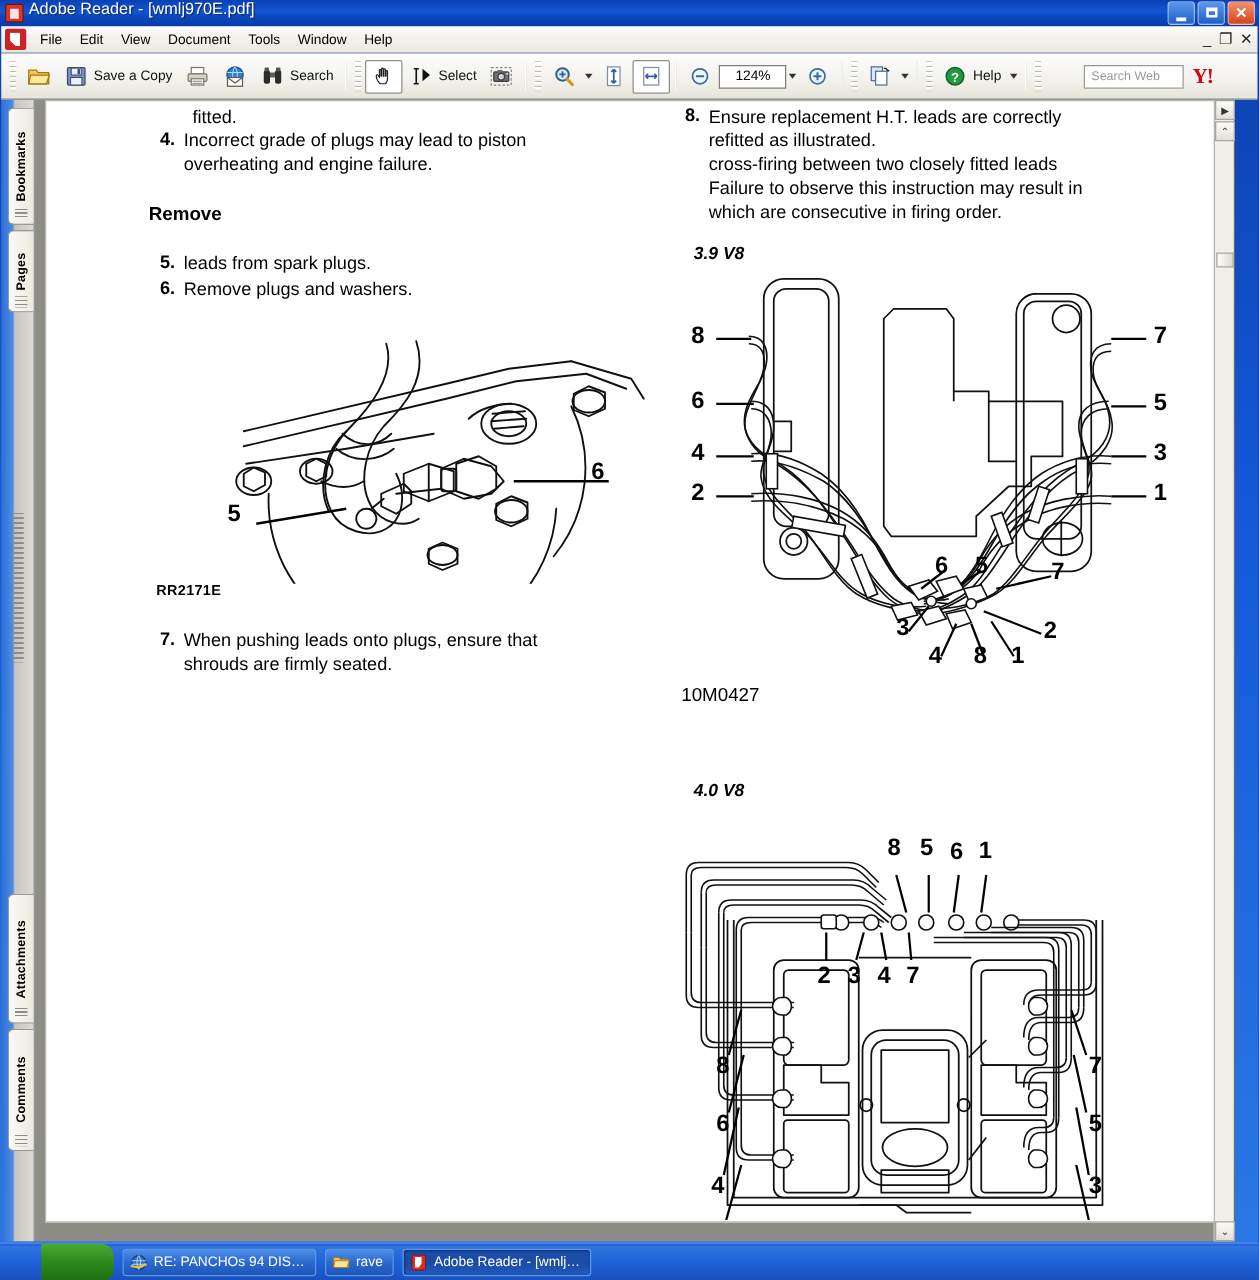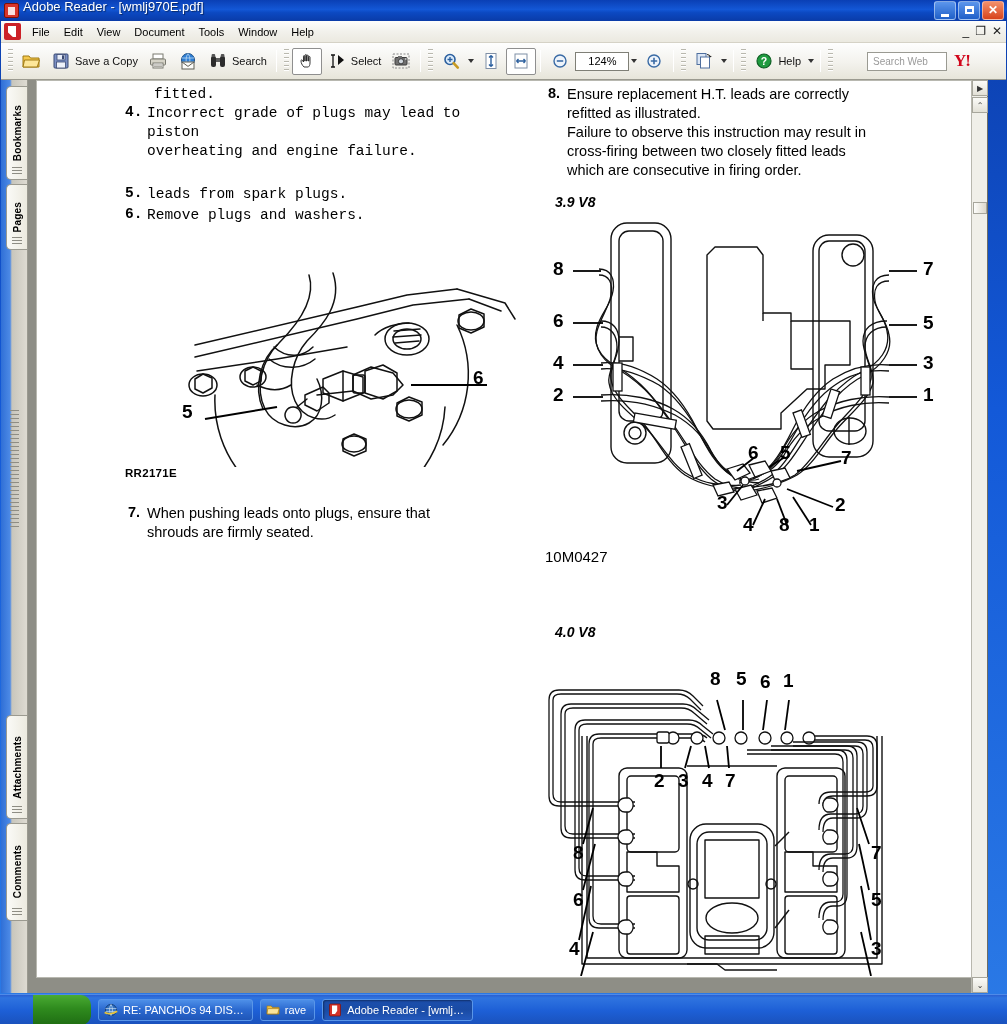--- a/index.html
+++ b/index.html
@@ -453,32 +453,33 @@
     <div class="navtab" style="top:743px;height:98px;">
       <span>Comments</span>
       <span class="dots"></span>
     </div>
   </div>
 
   <div id="viewwrap">
 
     <div id="page">
 
-      <div class="doc-col" style="left:88px; top:4px; width:360px;font-family:Liberation Mono, monospace;">
+      <div class="doc-col" style="left:88px; top:4px; width:360px;">
 
         <div class="contline">fitted.</div>
 
         <div class="numitem">
           <div class="n">4.</div>
           <div class="t">
             <div>Incorrect grade of plugs may lead to piston</div>
             <div>overheating and engine failure.</div>
           </div>
         </div>
 
+        <h3 class="sec" style="margin:21px 0 0 -6px;">Remove</h3>
 
         <div style="height:22px"></div>
 
         <div class="numitem">
           <div class="n">5.</div>
           <div class="t">
             <div>leads from spark plugs.</div>
           </div>
         </div>
 
@@ -561,22 +562,22 @@
           </div>
         </div>
       </div>
 
       <div class="doc-col" style="left:508px; top:4px; width:400px;">
         <div class="numitem">
           <div class="n">8.</div>
           <div class="t">
             <div>Ensure replacement H.T. leads are correctly</div>
             <div>refitted as illustrated.</div>
+            <div>cross-firing between two closely fitted leads</div>
             <div>Failure to observe this instruction may result in</div>
-            <div>cross-firing between two closely fitted leads</div>
             <div>which are consecutive in firing order.</div>
           </div>
         </div>
       </div>
 
       <div class="variant" style="position:absolute;left:518px;top:113px;">3.9 V8</div>
 
       <div style="position:absolute;left:508px;top:136px;width:400px;height:330px;">
         <svg width="400" height="330" viewBox="0 0 400 330">
           <g fill="none" stroke="#111" stroke-width="1.4" stroke-linejoin="round">

